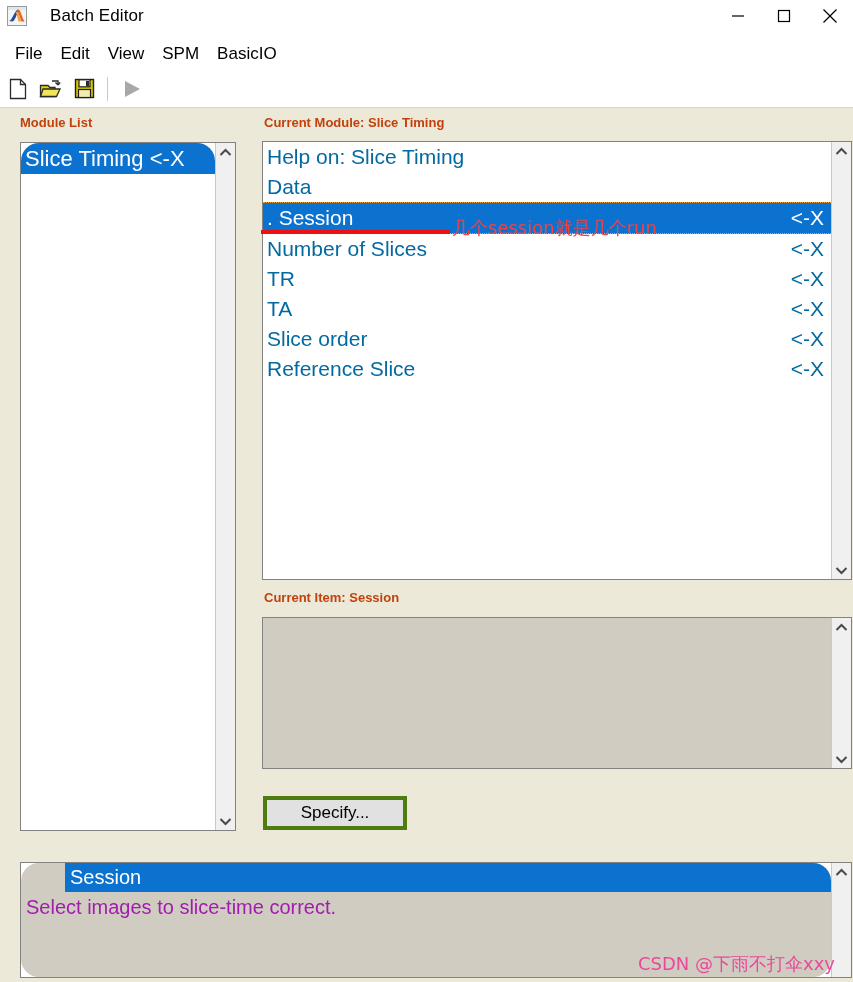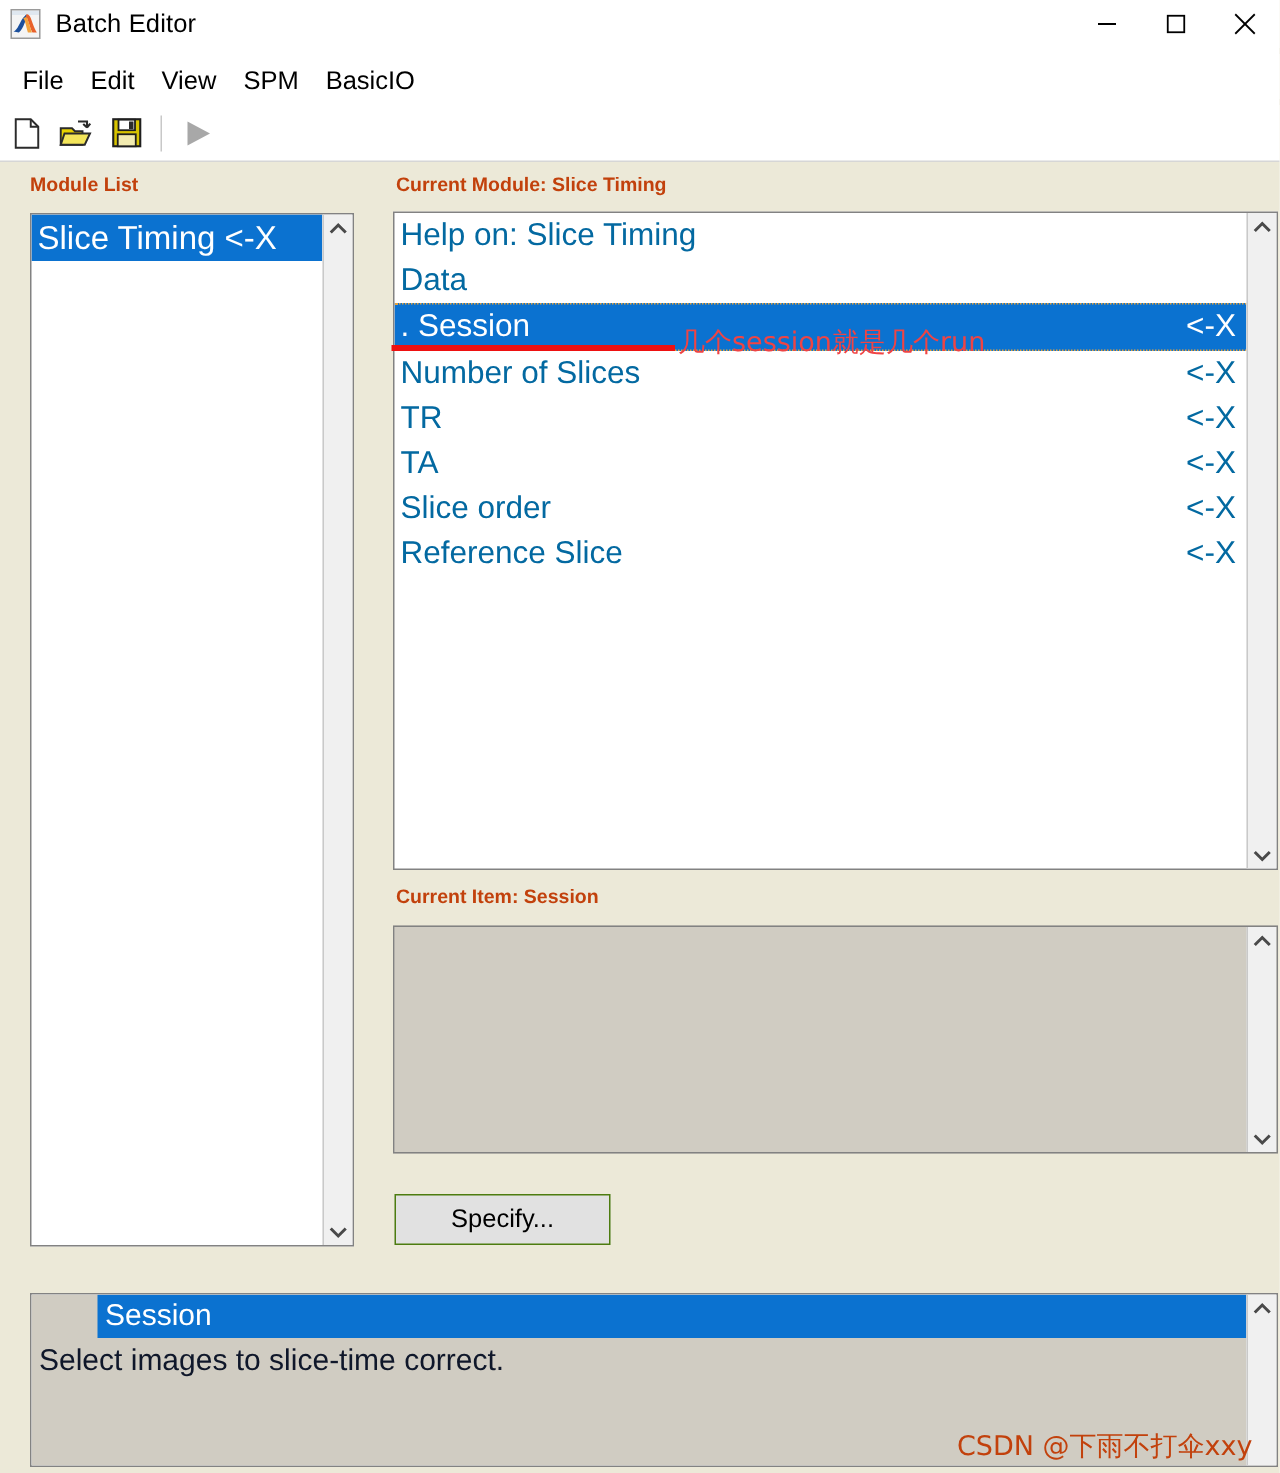--- a/index.html
+++ b/index.html
@@ -35,21 +35,21 @@
     margin-left: 7px;
     position: relative;
     background: #f4f4f4;
     border: 1px solid #9a9a9a;
     box-sizing: border-box;
     overflow: hidden;
     flex: 0 0 auto;
   }
   .title-icon svg { display: block; }
   .title-text {
-    margin-left: 10px;
+    margin-left: 23px;
     font-size: 17px;
     color: #000;
     letter-spacing: 0.1px;
     font-family: "Liberation Sans", sans-serif;
   }
   .win-buttons {
     position: absolute;
     right: 0; top: 0;
     height: 32px;
     display: flex;
@@ -123,20 +123,21 @@
     background: #ffffff;
     border: 1px solid #828282;
     box-sizing: border-box;
     display: flex;
     overflow: hidden;
   }
   .listbox .content {
     flex: 1 1 auto;
     position: relative;
     overflow: hidden;
+    border-radius: 18px;
   }
   .scrollbar {
     width: 20px;
     background: #f0f0f0;
     border-left: 1px solid #c9c9c9;
     box-sizing: border-box;
     position: relative;
     flex: 0 0 auto;
     display: flex;
     flex-direction: column;
@@ -221,35 +222,35 @@
     color: #ffffff;
     font-size: 20px;
     line-height: 29px;
     height: 29px;
     padding-left: 5px;
     white-space: nowrap;
     font-family: "Liberation Sans", sans-serif;
     margin-left: 44px;
   }
   .help-body {
-    color: #0f172a;
+    color: #a21caf;
     font-size: 20px;
     line-height: 30px;
     padding-left: 5px;
     white-space: nowrap;
     font-family: "Liberation Sans", sans-serif;
   }
 
   
   #specify-button {
     position: absolute;
     left: 263px; top: 796px;
     width: 144px; height: 34px;
     background: #e1e1e1;
-    border: 1px solid #4d7c0f;
+    border: 4px solid #4d7c0f;
     box-sizing: border-box;
     font-size: 17px;
     color: #000;
     display: flex;
     align-items: center;
     justify-content: center;
     font-family: "Liberation Sans", sans-serif;
   }
 
   
@@ -268,21 +269,21 @@
     white-space: nowrap;
     z-index: 31;
     font-family: "DejaVu Sans", sans-serif;
   }
 
   
   #watermark {
     position: absolute;
     right: 18px; bottom: 6px;
     font-size: 18px;
-    color: #c2410c;
+    color: #ec4899;
     white-space: nowrap;
     z-index: 40;
     font-family: "DejaVu Sans", sans-serif;
   }
 
   
   .page-bg {
     position: absolute;
     left: 0; top: 108px;
     width: 853px; height: 874px;

